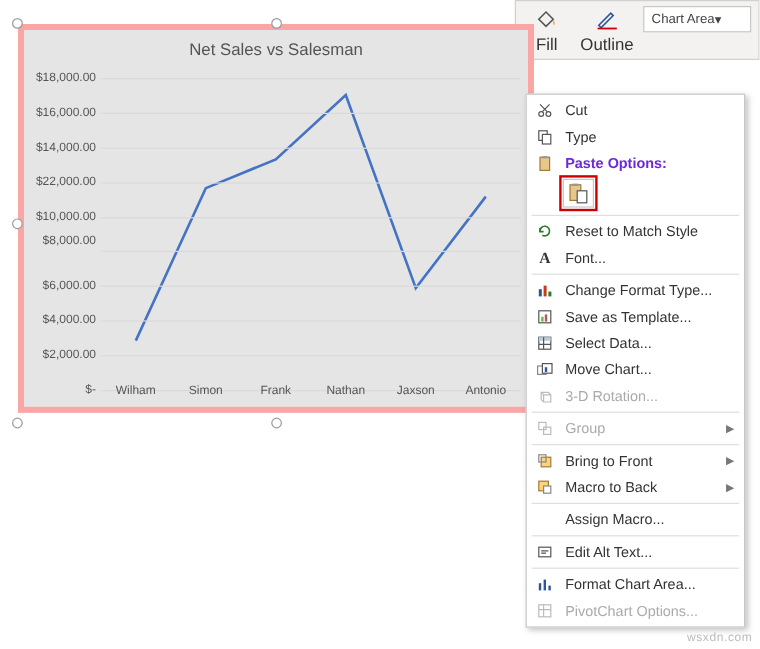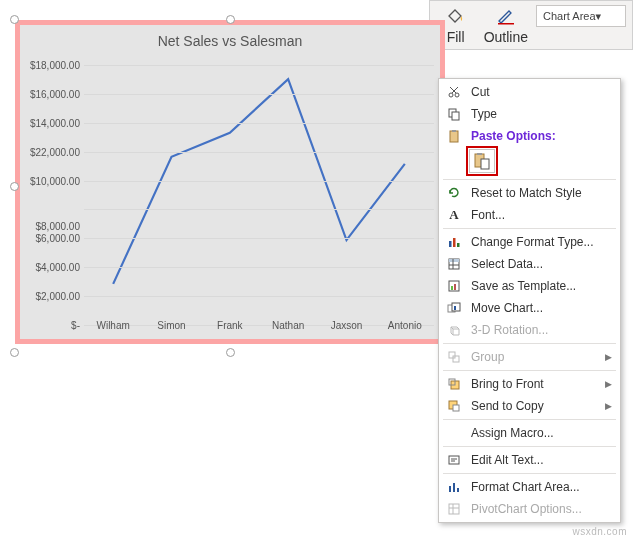--- a/index.html
+++ b/index.html
@@ -132,21 +132,21 @@
       </svg>
   <div class="grid-line" style="top: 260px;"></div>
       <div class="ylab" style="top: 260px;">$-</div>
       <div class="grid-line" style="top: 231.111px;"></div>
       <div class="ylab" style="top: 231.111px;">$2,000.00</div>
       <div class="grid-line" style="top: 202.222px;"></div>
       <div class="ylab" style="top: 202.222px;">$4,000.00</div>
       <div class="grid-line" style="top: 173.333px;"></div>
       <div class="ylab" style="top: 173.333px;">$6,000.00</div>
       <div class="grid-line" style="top: 144.444px;"></div>
-      <div class="ylab" style="top: 161px;">$8,000.00</div>
+      <div class="ylab" style="top: 136px;">$8,000.00</div>
       <div class="grid-line" style="top: 115.556px;"></div>
       <div class="ylab" style="top: 115.556px;">$10,000.00</div>
       <div class="grid-line" style="top: 86.6667px;"></div>
       <div class="ylab" style="top: 86.6667px;">$22,000.00</div>
       <div class="grid-line" style="top: 57.7778px;"></div>
       <div class="ylab" style="top: 57.7778px;">$14,000.00</div>
       <div class="grid-line" style="top: 28.8889px;"></div>
       <div class="ylab" style="top: 28.8889px;">$16,000.00</div>
       <div class="grid-line" style="top: 0px;"></div>
       <div class="ylab" style="top: 0px;">$18,000.00</div>
@@ -227,35 +227,35 @@
           <rect x="6" y="3" width="2.5" height="9" fill="#c43e1c"></rect>
           <rect x="10" y="8" width="2.5" height="4" fill="#2b7a2b"></rect>
         </svg>
       </span>
     <span class="mi-label">Change Format Type...</span>
   </div>
   <div class="menu-item">
     <span class="mi-icon">
         <svg width="14" height="14" viewBox="0 0 14 14">
           <rect x="2" y="2" width="10" height="10" fill="none" stroke="#555"></rect>
+          <rect x="4" y="7" width="2" height="4" fill="#6b4"></rect>
+          <rect x="7" y="5" width="2" height="6" fill="#b55"></rect>
+        </svg>
+      </span>
+    <span class="mi-label">Save as Template...</span>
+  </div>
+  <div class="menu-item">
+    <span class="mi-icon">
+        <svg width="14" height="14" viewBox="0 0 14 14">
+          <rect x="2" y="2" width="10" height="10" fill="none" stroke="#555"></rect>
           <rect x="2" y="2" width="10" height="3" fill="#bcd"></rect>
           <path d="M2 8 H12 M6 2 V12" stroke="#555"></path>
         </svg>
       </span>
     <span class="mi-label">Select Data...</span>
-  </div>
-  <div class="menu-item">
-    <span class="mi-icon">
-        <svg width="14" height="14" viewBox="0 0 14 14">
-          <rect x="2" y="2" width="10" height="10" fill="none" stroke="#555"></rect>
-          <rect x="4" y="7" width="2" height="4" fill="#6b4"></rect>
-          <rect x="7" y="5" width="2" height="6" fill="#b55"></rect>
-        </svg>
-      </span>
-    <span class="mi-label">Save as Template...</span>
   </div>
   <div class="menu-item">
     <span class="mi-icon">
         <svg width="14" height="14" viewBox="0 0 14 14">
           <rect x="1" y="4" width="7" height="7" fill="none" stroke="#888"></rect>
           <rect x="5" y="2" width="8" height="8" fill="#fff" stroke="#555"></rect>
           <rect x="7" y="5" width="2" height="4" fill="#2b579a"></rect>
         </svg>
       </span>
     <span class="mi-label">Move Chart...</span>
@@ -290,21 +290,21 @@
     <span class="mi-label">Bring to Front</span>
     <span class="submenu-caret">▶</span>
   </div>
   <div class="menu-item">
     <span class="mi-icon">
         <svg width="14" height="14" viewBox="0 0 14 14">
           <rect x="2" y="2" width="8" height="8" fill="#ffd47a" stroke="#a07a3a"></rect>
           <rect x="6" y="6" width="6" height="6" fill="#fff" stroke="#888"></rect>
         </svg>
       </span>
-    <span class="mi-label">Send to Copy</span>
+    <span class="mi-label">Macro to Back</span>
     <span class="submenu-caret">▶</span>
   </div>
   <div class="menu-sep"></div>
   <div class="menu-item">
     <span class="mi-icon"></span>
     <span class="mi-label">Assign Macro...</span>
   </div>
   <div class="menu-sep"></div>
   <div class="menu-item">
     <span class="mi-icon">

